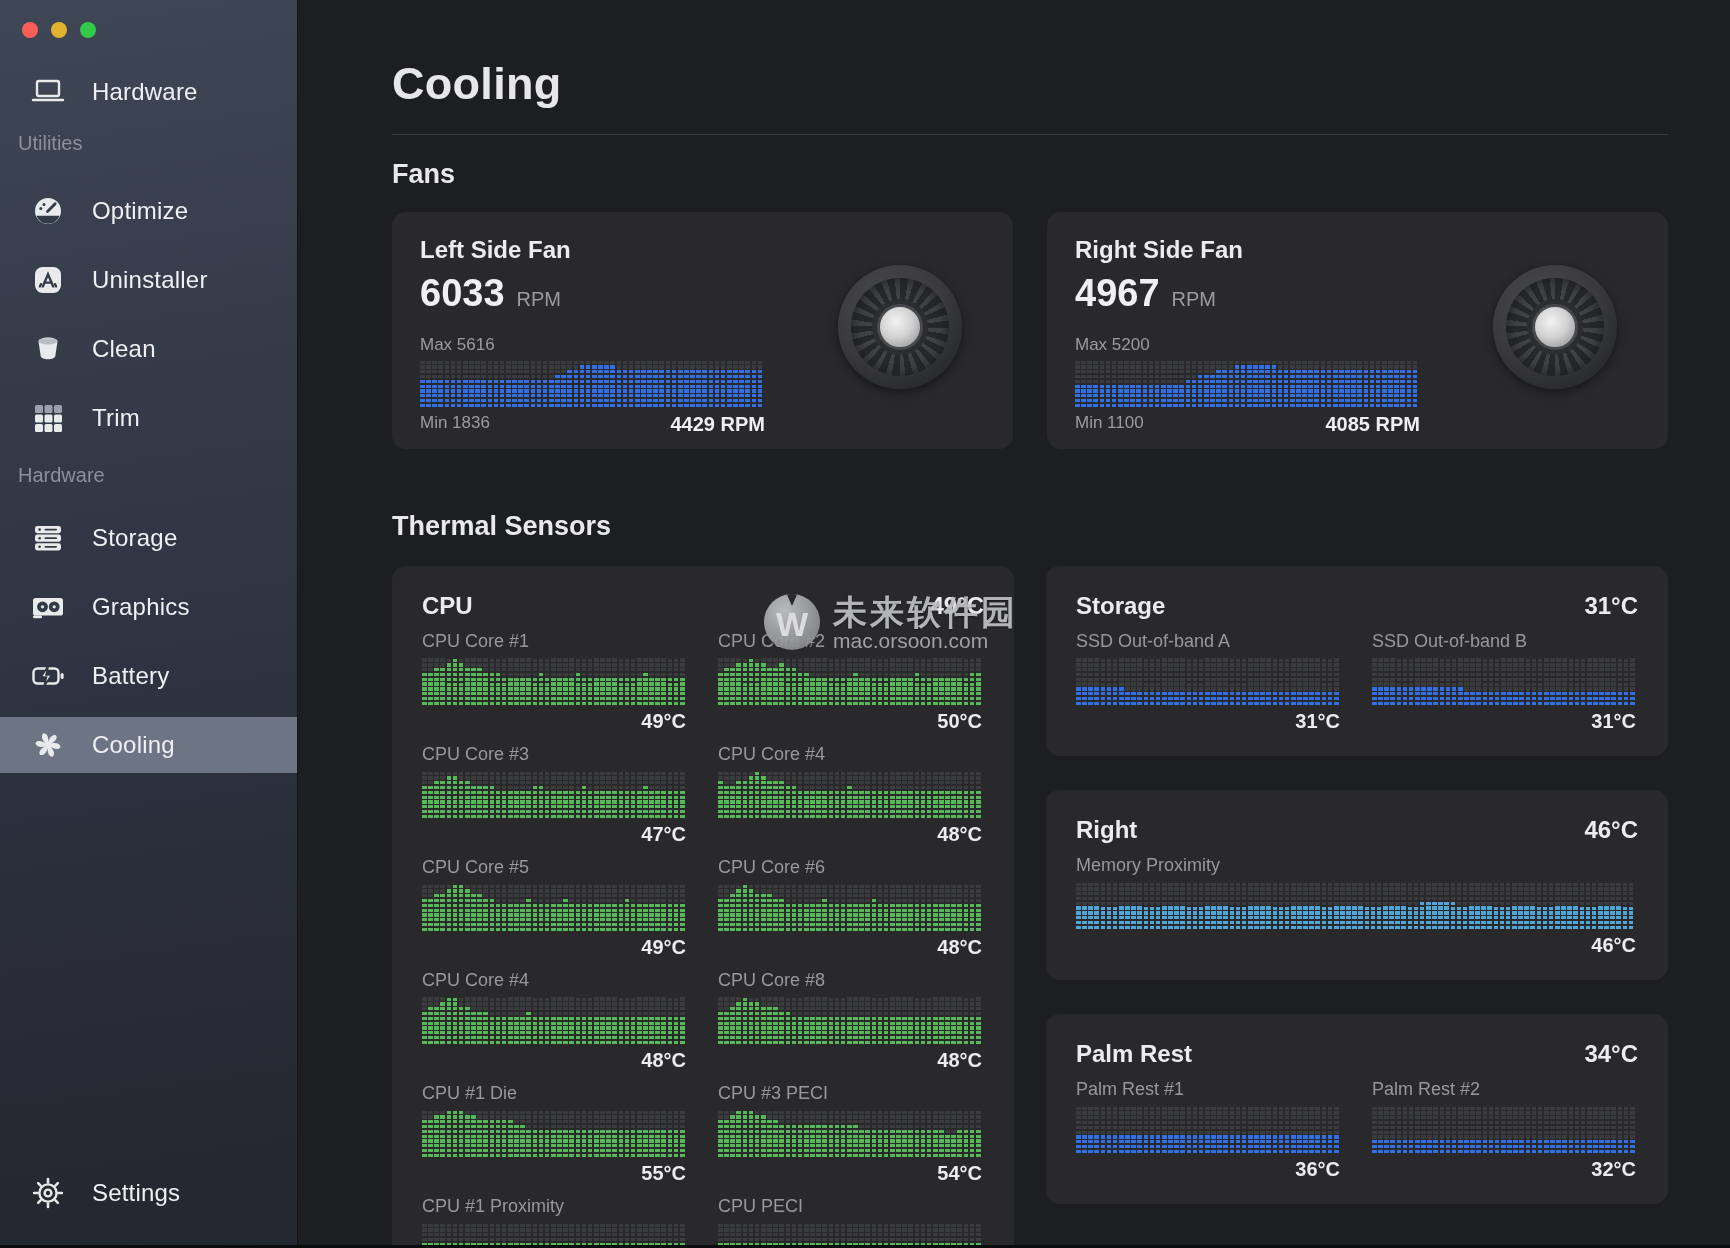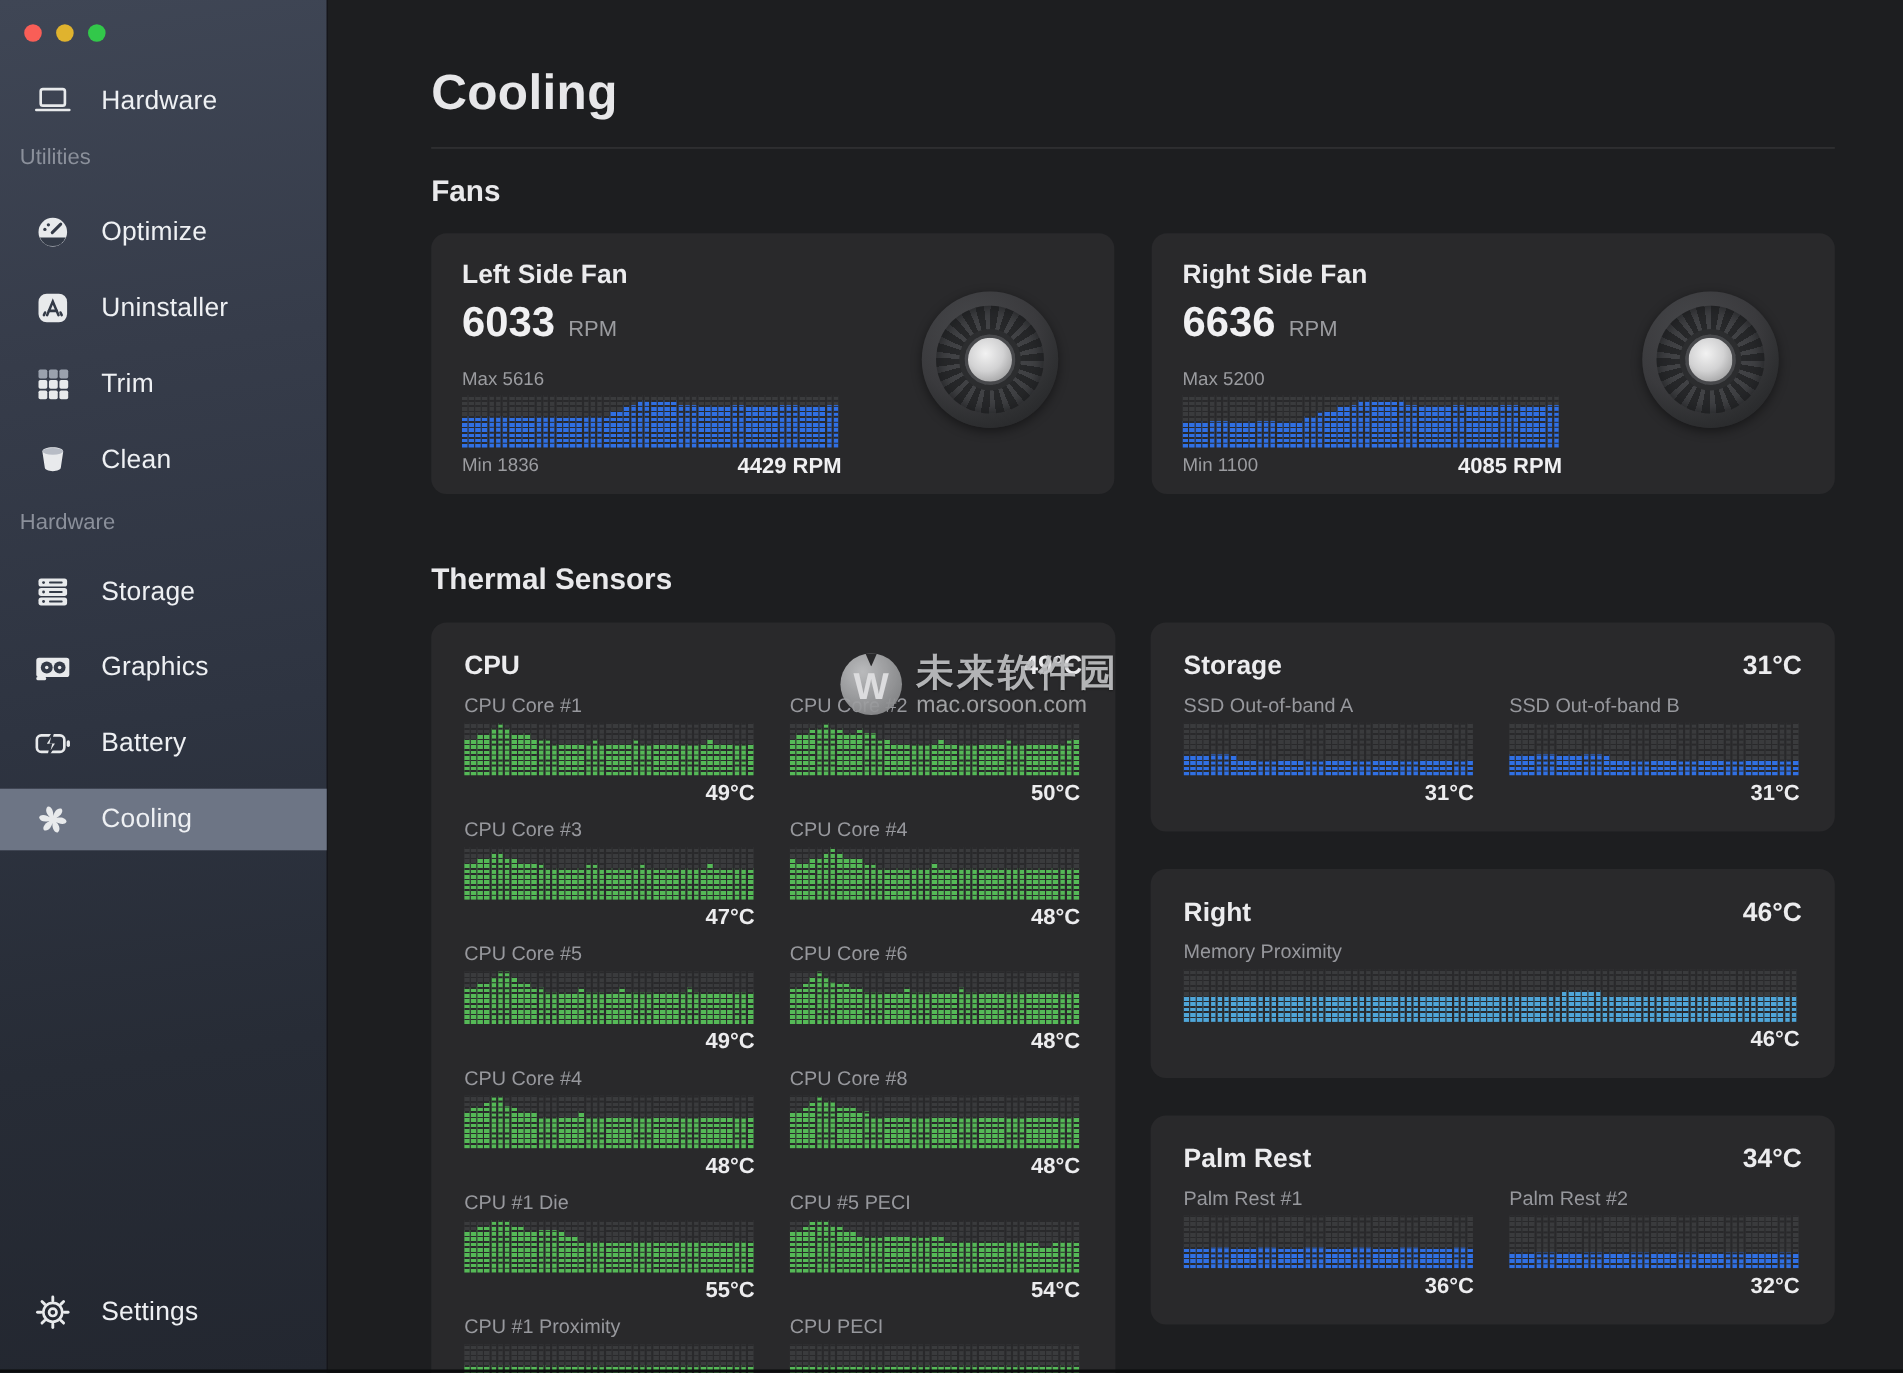--- a/index.html
+++ b/index.html
@@ -135,45 +135,45 @@
               <path d="M11.9 26.5l1.1-2.4"></path>
                 <path d="M28.1 26.5l-1.1-2.4"></path>
             </g>
           </svg>
         </span>
         <span class="lbl">Uninstaller</span>
       </div>
       <div class="nav-item">
         <span class="ico">
           <svg width="40" height="40" viewBox="0 0 40 40">
+            <path class="fil" d="M10.5 12.5c0-2.2 4.2-3.9 9.5-3.9s9.5 1.7 9.5 3.9l-2.2 14.6c0 1.8-3.2 3.2-7.3 3.2s-7.3-1.4-7.3-3.2z"></path>
+            <ellipse cx="20" cy="12.3" rx="9.4" ry="3.1" fill="#b7bcc5"></ellipse>
+          </svg>
+        </span>
+        <span class="lbl">Clean</span>
+      </div>
+      <div class="nav-item">
+        <span class="ico">
+          <svg width="40" height="40" viewBox="0 0 40 40">
             <g fill="#9aa1ad">
                 <rect x="7" y="7" width="8" height="8" rx="1.6"></rect>
                 <rect x="16.5" y="7" width="8" height="8" rx="1.6"></rect>
                 <rect x="26" y="7" width="8" height="8" rx="1.6"></rect>
               </g>
             <g class="fil">
                 <rect x="7" y="16.5" width="8" height="8" rx="1.6"></rect>
                 <rect x="16.5" y="16.5" width="8" height="8" rx="1.6"></rect>
                 <rect x="26" y="16.5" width="8" height="8" rx="1.6"></rect>
             <rect x="7" y="26" width="8" height="8" rx="1.6"></rect>
                 <rect x="16.5" y="26" width="8" height="8" rx="1.6"></rect>
                 <rect x="26" y="26" width="8" height="8" rx="1.6"></rect>
               </g>
           </svg>
         </span>
         <span class="lbl">Trim</span>
-      </div>
-      <div class="nav-item">
-        <span class="ico">
-          <svg width="40" height="40" viewBox="0 0 40 40">
-            <path class="fil" d="M10.5 12.5c0-2.2 4.2-3.9 9.5-3.9s9.5 1.7 9.5 3.9l-2.2 14.6c0 1.8-3.2 3.2-7.3 3.2s-7.3-1.4-7.3-3.2z"></path>
-            <ellipse cx="20" cy="12.3" rx="9.4" ry="3.1" fill="#b7bcc5"></ellipse>
-          </svg>
-        </span>
-        <span class="lbl">Clean</span>
       </div>
     </div>
 
     <div class="sec-label hw">Hardware</div>
     <div class="nav-group hw">
       <div class="nav-item">
         <span class="ico">
           <svg width="40" height="40" viewBox="0 0 40 40">
             <g class="fil">
                 <rect x="7" y="8" width="26" height="7.2" rx="2.4"></rect>
@@ -336,21 +336,21 @@
         </div>
         <div class="fan-disc">
           <div class="fan-blades"></div>
           <div class="fan-hub"></div>
         </div>
       </div>
 
       <div class="card fan-card">
         <div class="fan-name">Right Side Fan</div>
         <div class="rpm-row">
-          <span class="rpm-num">6636</span>
+          <span class="rpm-num">4967</span>
           <span class="rpm-unit">RPM</span>
         </div>
         <div class="fan-max">Max 5200</div>
         <div class="chart fanchart">
             <i style="background: repeating-linear-gradient(to top, transparent 0px, transparent 3.3px, rgb(41, 41, 43) 3.3px, rgb(41, 41, 43) 4.8px), linear-gradient(to top, rgb(48, 112, 228) 0px, rgb(48, 112, 228) 24px, rgb(58, 59, 61) 24px, rgb(58, 59, 61) 48px);"></i>
             <i style="background: repeating-linear-gradient(to top, transparent 0px, transparent 3.3px, rgb(41, 41, 43) 3.3px, rgb(41, 41, 43) 4.8px), linear-gradient(to top, rgb(48, 112, 228) 0px, rgb(48, 112, 228) 24px, rgb(58, 59, 61) 24px, rgb(58, 59, 61) 48px);"></i>
             <i style="background: repeating-linear-gradient(to top, transparent 0px, transparent 3.3px, rgb(41, 41, 43) 3.3px, rgb(41, 41, 43) 4.8px), linear-gradient(to top, rgb(48, 112, 228) 0px, rgb(48, 112, 228) 24px, rgb(58, 59, 61) 24px, rgb(58, 59, 61) 48px);"></i>
             <i style="background: repeating-linear-gradient(to top, transparent 0px, transparent 3.3px, rgb(41, 41, 43) 3.3px, rgb(41, 41, 43) 4.8px), linear-gradient(to top, rgb(48, 112, 228) 0px, rgb(48, 112, 228) 24px, rgb(58, 59, 61) 24px, rgb(58, 59, 61) 48px);"></i>
             <i style="background: repeating-linear-gradient(to top, transparent 0px, transparent 3.3px, rgb(41, 41, 43) 3.3px, rgb(41, 41, 43) 4.8px), linear-gradient(to top, rgb(48, 112, 228) 0px, rgb(48, 112, 228) 24px, rgb(58, 59, 61) 24px, rgb(58, 59, 61) 48px);"></i>
             <i style="background: repeating-linear-gradient(to top, transparent 0px, transparent 3.3px, rgb(41, 41, 43) 3.3px, rgb(41, 41, 43) 4.8px), linear-gradient(to top, rgb(48, 112, 228) 0px, rgb(48, 112, 228) 24px, rgb(58, 59, 61) 24px, rgb(58, 59, 61) 48px);"></i>
@@ -861,21 +861,21 @@
                   <i style="background: repeating-linear-gradient(to top, transparent 0px, transparent 3.3px, rgb(41, 41, 43) 3.3px, rgb(41, 41, 43) 4.8px), linear-gradient(to top, rgb(85, 185, 87) 0px, rgb(85, 185, 87) 28.8px, rgb(58, 59, 61) 28.8px, rgb(58, 59, 61) 48px);"></i>
                   <i style="background: repeating-linear-gradient(to top, transparent 0px, transparent 3.3px, rgb(41, 41, 43) 3.3px, rgb(41, 41, 43) 4.8px), linear-gradient(to top, rgb(85, 185, 87) 0px, rgb(85, 185, 87) 28.8px, rgb(58, 59, 61) 28.8px, rgb(58, 59, 61) 48px);"></i>
                   <i style="background: repeating-linear-gradient(to top, transparent 0px, transparent 3.3px, rgb(41, 41, 43) 3.3px, rgb(41, 41, 43) 4.8px), linear-gradient(to top, rgb(85, 185, 87) 0px, rgb(85, 185, 87) 28.8px, rgb(58, 59, 61) 28.8px, rgb(58, 59, 61) 48px);"></i>
                   <i style="background: repeating-linear-gradient(to top, transparent 0px, transparent 3.3px, rgb(41, 41, 43) 3.3px, rgb(41, 41, 43) 4.8px), linear-gradient(to top, rgb(85, 185, 87) 0px, rgb(85, 185, 87) 28.8px, rgb(58, 59, 61) 28.8px, rgb(58, 59, 61) 48px);"></i>
                   <i style="background: repeating-linear-gradient(to top, transparent 0px, transparent 3.3px, rgb(41, 41, 43) 3.3px, rgb(41, 41, 43) 4.8px), linear-gradient(to top, rgb(85, 185, 87) 0px, rgb(85, 185, 87) 28.8px, rgb(58, 59, 61) 28.8px, rgb(58, 59, 61) 48px);"></i>
                   <i style="background: repeating-linear-gradient(to top, transparent 0px, transparent 3.3px, rgb(41, 41, 43) 3.3px, rgb(41, 41, 43) 4.8px), linear-gradient(to top, rgb(85, 185, 87) 0px, rgb(85, 185, 87) 28.8px, rgb(58, 59, 61) 28.8px, rgb(58, 59, 61) 48px);"></i>
                 </div>
                 <div class="sensor-value">55°C</div>
               </div>
               <div class="sensor">
-                <div class="sensor-label">CPU #5 PECI</div>
+                <div class="sensor-label">CPU #3 PECI</div>
                 <div class="chart">
                   <i style="background: repeating-linear-gradient(to top, transparent 0px, transparent 3.3px, rgb(41, 41, 43) 3.3px, rgb(41, 41, 43) 4.8px), linear-gradient(to top, rgb(85, 185, 87) 0px, rgb(85, 185, 87) 38.4px, rgb(58, 59, 61) 38.4px, rgb(58, 59, 61) 48px);"></i>
                   <i style="background: repeating-linear-gradient(to top, transparent 0px, transparent 3.3px, rgb(41, 41, 43) 3.3px, rgb(41, 41, 43) 4.8px), linear-gradient(to top, rgb(85, 185, 87) 0px, rgb(85, 185, 87) 38.4px, rgb(58, 59, 61) 38.4px, rgb(58, 59, 61) 48px);"></i>
                   <i style="background: repeating-linear-gradient(to top, transparent 0px, transparent 3.3px, rgb(41, 41, 43) 3.3px, rgb(41, 41, 43) 4.8px), linear-gradient(to top, rgb(85, 185, 87) 0px, rgb(85, 185, 87) 43.2px, rgb(58, 59, 61) 43.2px, rgb(58, 59, 61) 48px);"></i>
                   <i style="background: repeating-linear-gradient(to top, transparent 0px, transparent 3.3px, rgb(41, 41, 43) 3.3px, rgb(41, 41, 43) 4.8px), linear-gradient(to top, rgb(85, 185, 87) 0px, rgb(85, 185, 87) 48px, rgb(58, 59, 61) 48px, rgb(58, 59, 61) 48px);"></i>
                   <i style="background: repeating-linear-gradient(to top, transparent 0px, transparent 3.3px, rgb(41, 41, 43) 3.3px, rgb(41, 41, 43) 4.8px), linear-gradient(to top, rgb(85, 185, 87) 0px, rgb(85, 185, 87) 48px, rgb(58, 59, 61) 48px, rgb(58, 59, 61) 48px);"></i>
                   <i style="background: repeating-linear-gradient(to top, transparent 0px, transparent 3.3px, rgb(41, 41, 43) 3.3px, rgb(41, 41, 43) 4.8px), linear-gradient(to top, rgb(85, 185, 87) 0px, rgb(85, 185, 87) 48px, rgb(58, 59, 61) 48px, rgb(58, 59, 61) 48px);"></i>
                   <i style="background: repeating-linear-gradient(to top, transparent 0px, transparent 3.3px, rgb(41, 41, 43) 3.3px, rgb(41, 41, 43) 4.8px), linear-gradient(to top, rgb(85, 185, 87) 0px, rgb(85, 185, 87) 43.2px, rgb(58, 59, 61) 43.2px, rgb(58, 59, 61) 48px);"></i>
                   <i style="background: repeating-linear-gradient(to top, transparent 0px, transparent 3.3px, rgb(41, 41, 43) 3.3px, rgb(41, 41, 43) 4.8px), linear-gradient(to top, rgb(85, 185, 87) 0px, rgb(85, 185, 87) 43.2px, rgb(58, 59, 61) 43.2px, rgb(58, 59, 61) 48px);"></i>
                   <i style="background: repeating-linear-gradient(to top, transparent 0px, transparent 3.3px, rgb(41, 41, 43) 3.3px, rgb(41, 41, 43) 4.8px), linear-gradient(to top, rgb(85, 185, 87) 0px, rgb(85, 185, 87) 38.4px, rgb(58, 59, 61) 38.4px, rgb(58, 59, 61) 48px);"></i>

